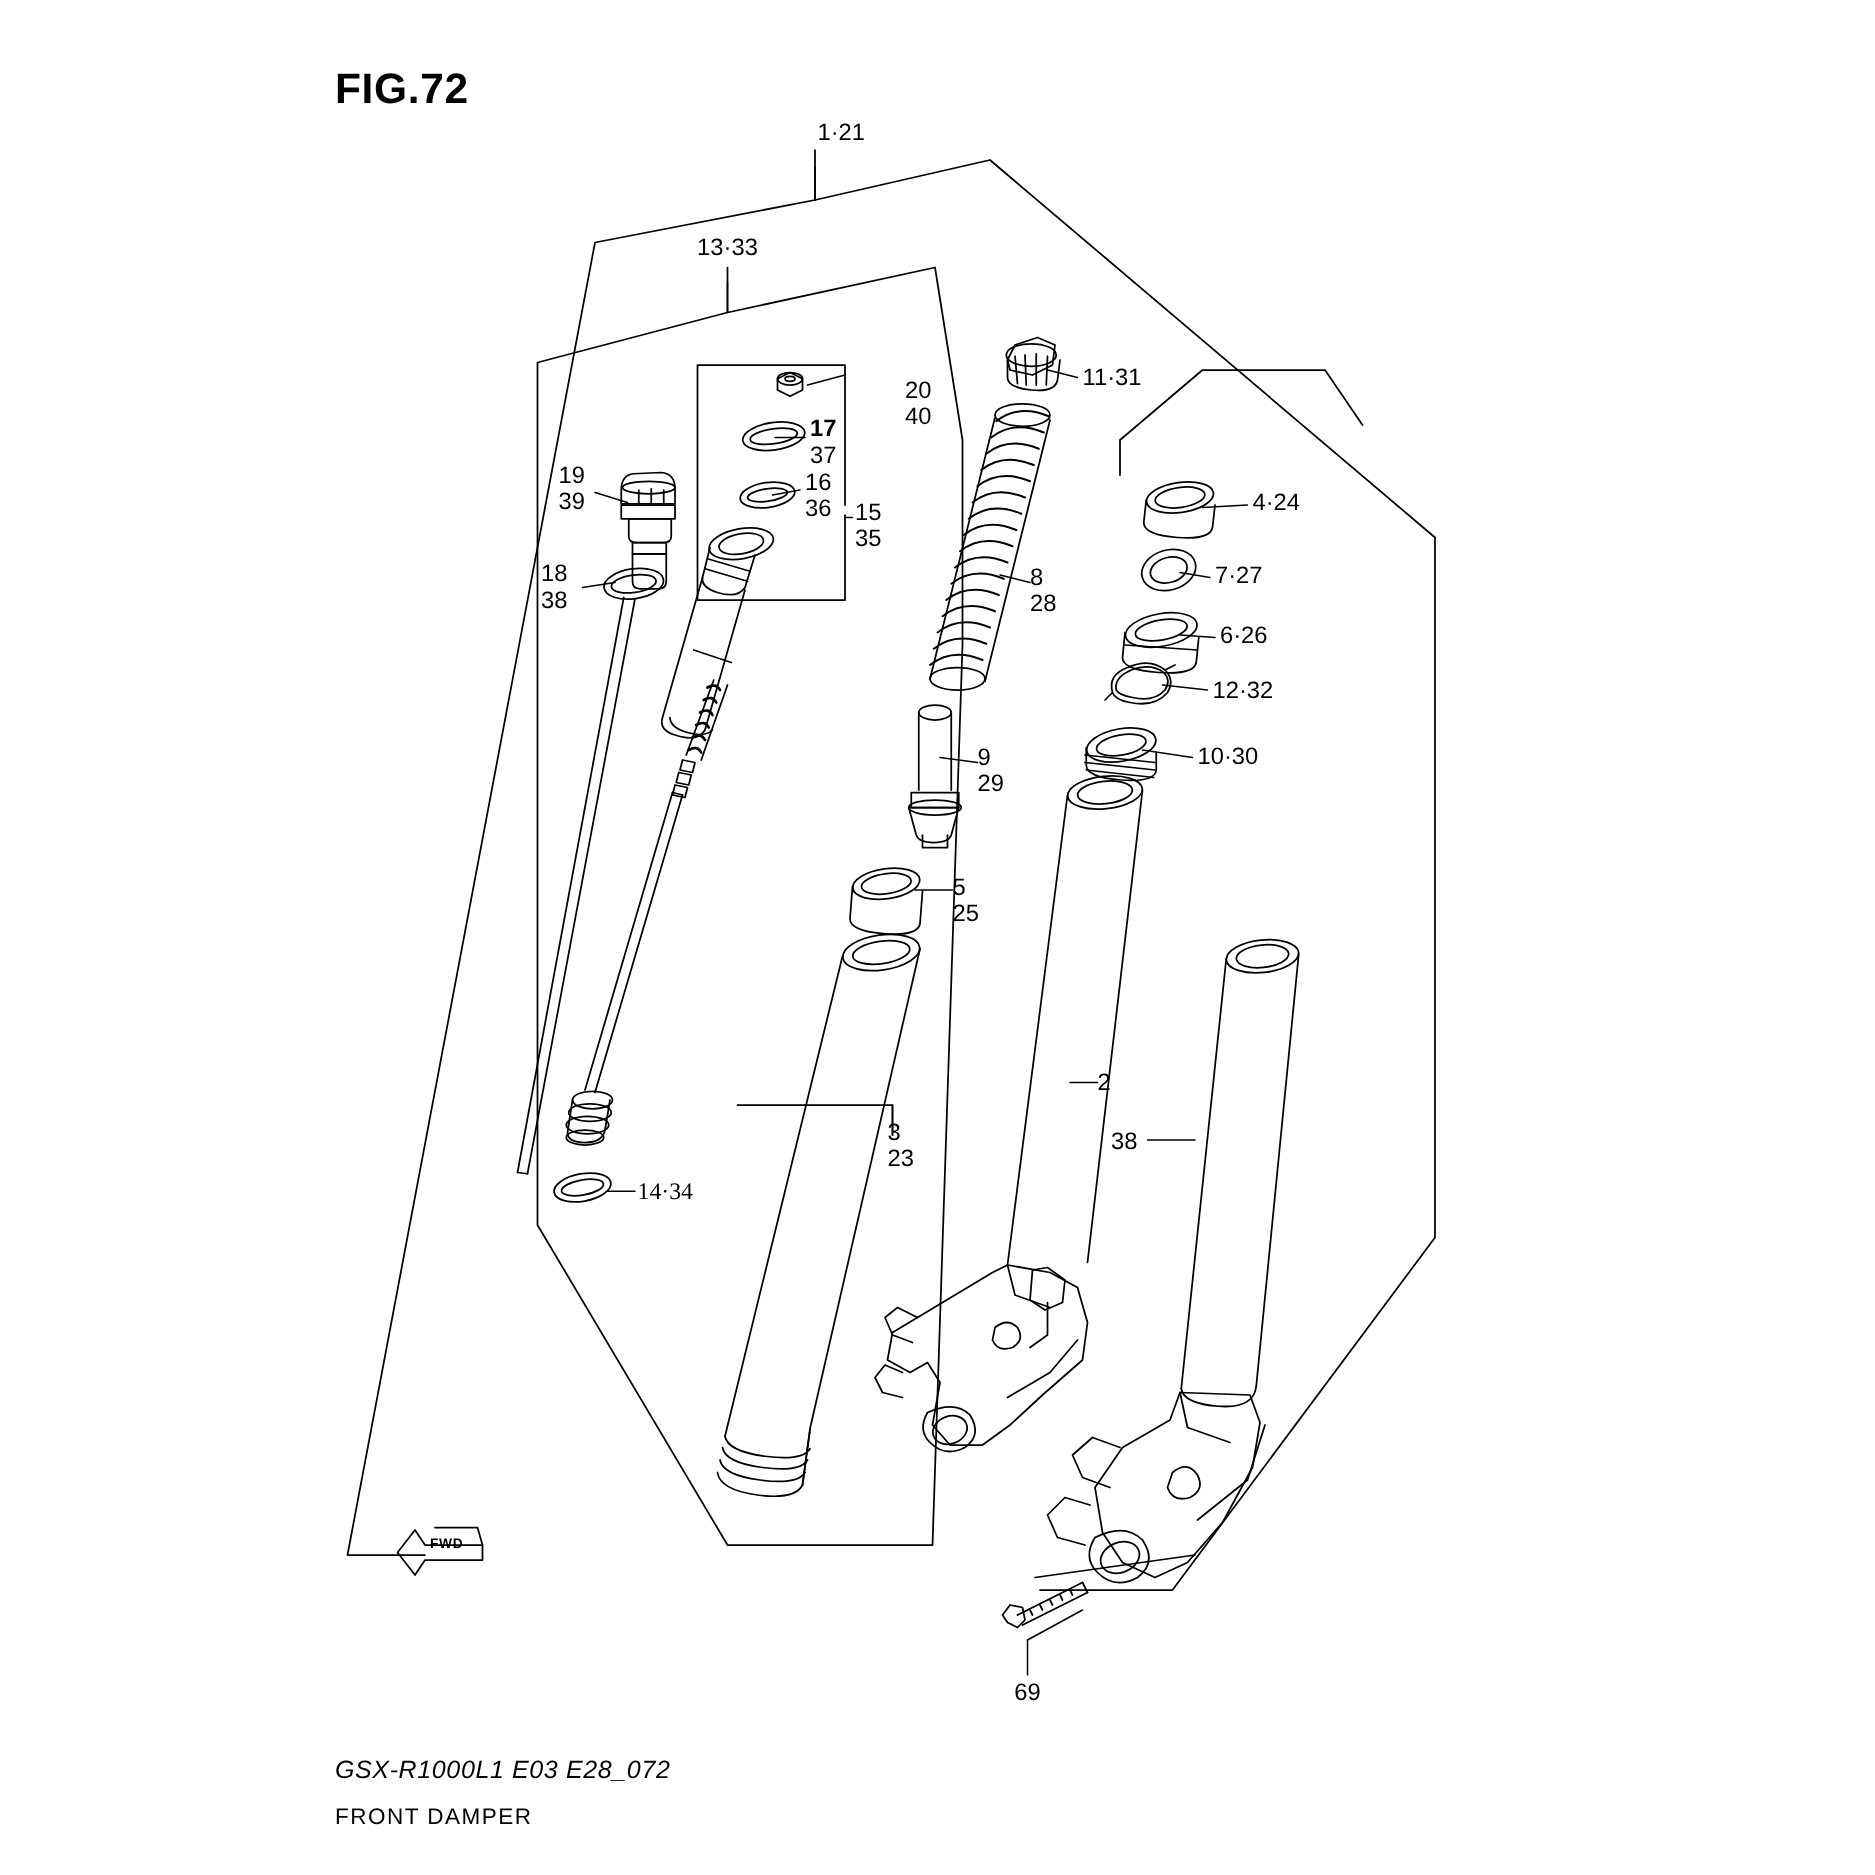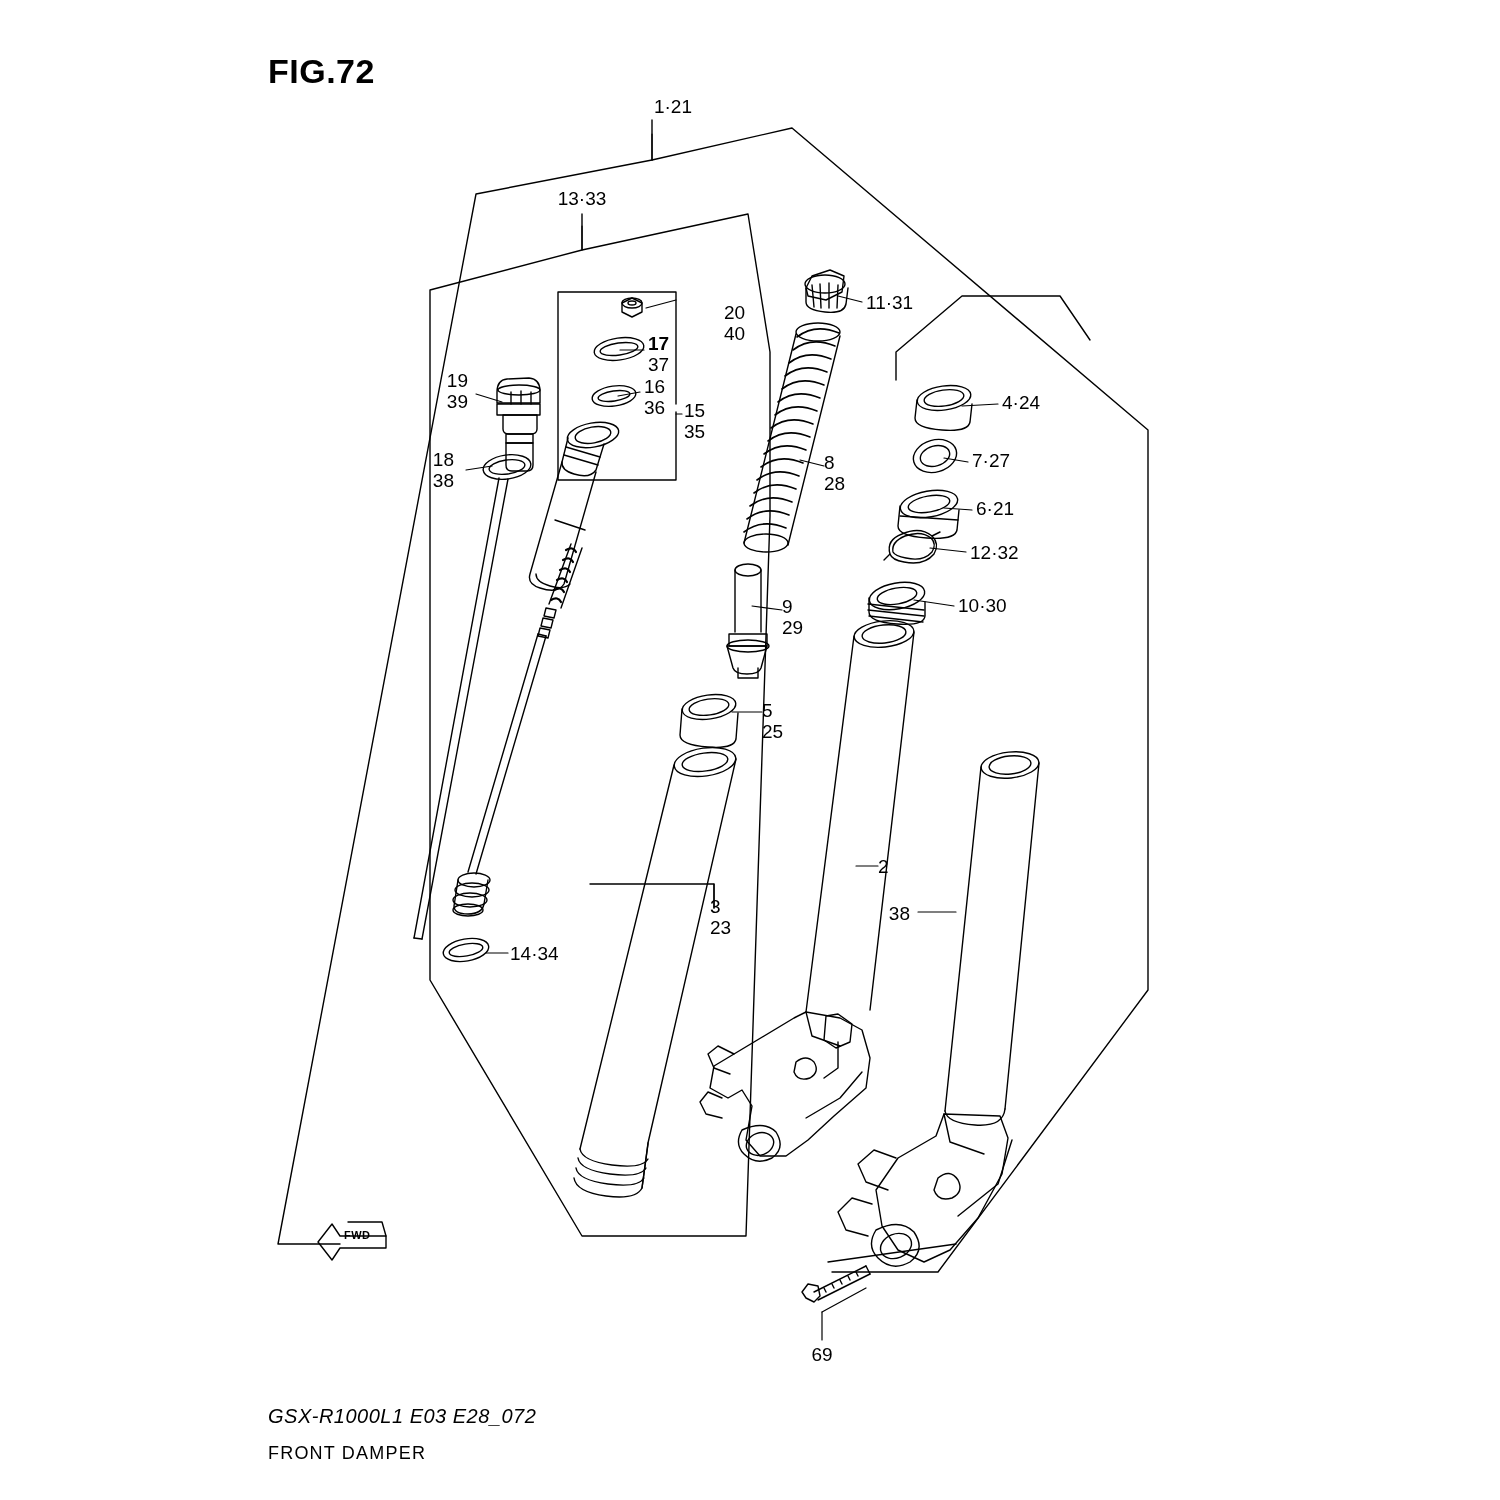--- a/index.html
+++ b/index.html
@@ -359,32 +359,32 @@
   <div class="callout right" style="left:644px;  top:376px; width:60px;">16
 36</div>
   <div class="callout right" style="left:684px;  top:400px; width:60px;">15
 35</div>
   <div class="callout right" style="left:1002px; top:392px; width:90px;">4·24</div>
   <div class="callout left" style="left:394px;  top:449px; width:60px;">18
 38</div>
   <div class="callout right" style="left:972px;  top:450px; width:90px;">7·27</div>
   <div class="callout right" style="left:824px;  top:452px; width:50px;">8
 28</div>
-  <div class="callout right" style="left:976px;  top:498px; width:90px;">6·21</div>
+  <div class="callout right" style="left:976px;  top:498px; width:90px;">6·26</div>
   <div class="callout right" style="left:970px;  top:542px; width:100px;">12·32</div>
   <div class="callout right" style="left:782px;  top:596px; width:50px;">9
 29</div>
   <div class="callout right" style="left:958px;  top:595px; width:100px;">10·30</div>
   <div class="callout right" style="left:762px;  top:700px; width:50px;">5
 25</div>
   <div class="callout right" style="left:878px;  top:856px; width:40px;">2</div>
   <div class="callout right" style="left:710px;  top:896px; width:50px;">3
 23</div>
   <div class="callout left" style="left:860px;  top:903px; width:50px;">38</div>
-  <div class="callout right" style="left:510px;  top:943px; width:100px;">14·34</div>
+  <div class="callout right" style="left:510px;  top:943px; width:100px;font-family:Liberation Serif, serif;">14·34</div>
   <div class="callout center" style="left:802px;  top:1344px; width:40px;">69</div>
 
   <div class="fwd-label" style="left:344px; top:1229px;">FWD</div>
 
   <div id="footer-code">GSX-R1000L1 E03 E28_072</div>
   <div id="footer-name">FRONT DAMPER</div>
 
 </div>
 
 </body></html>

